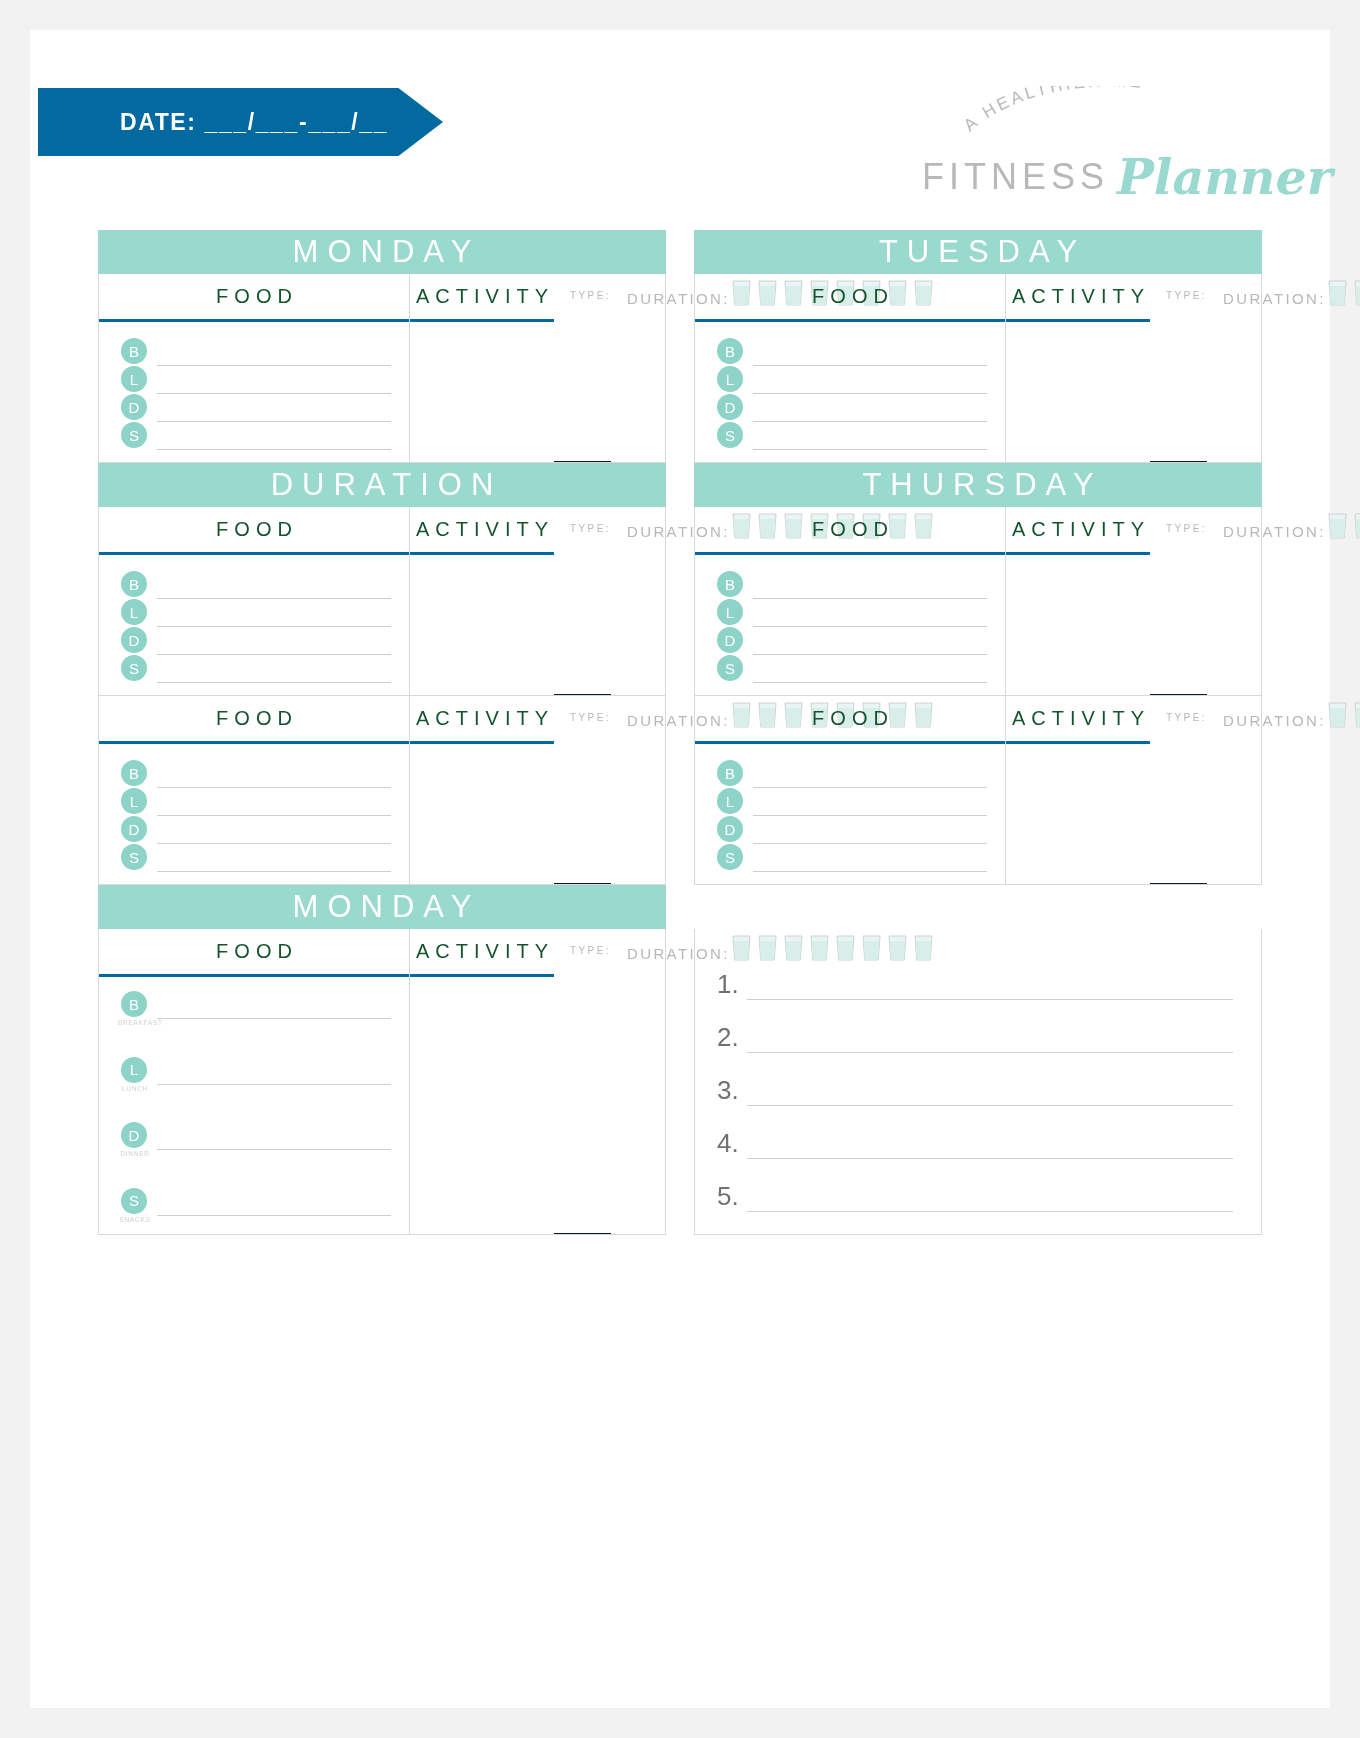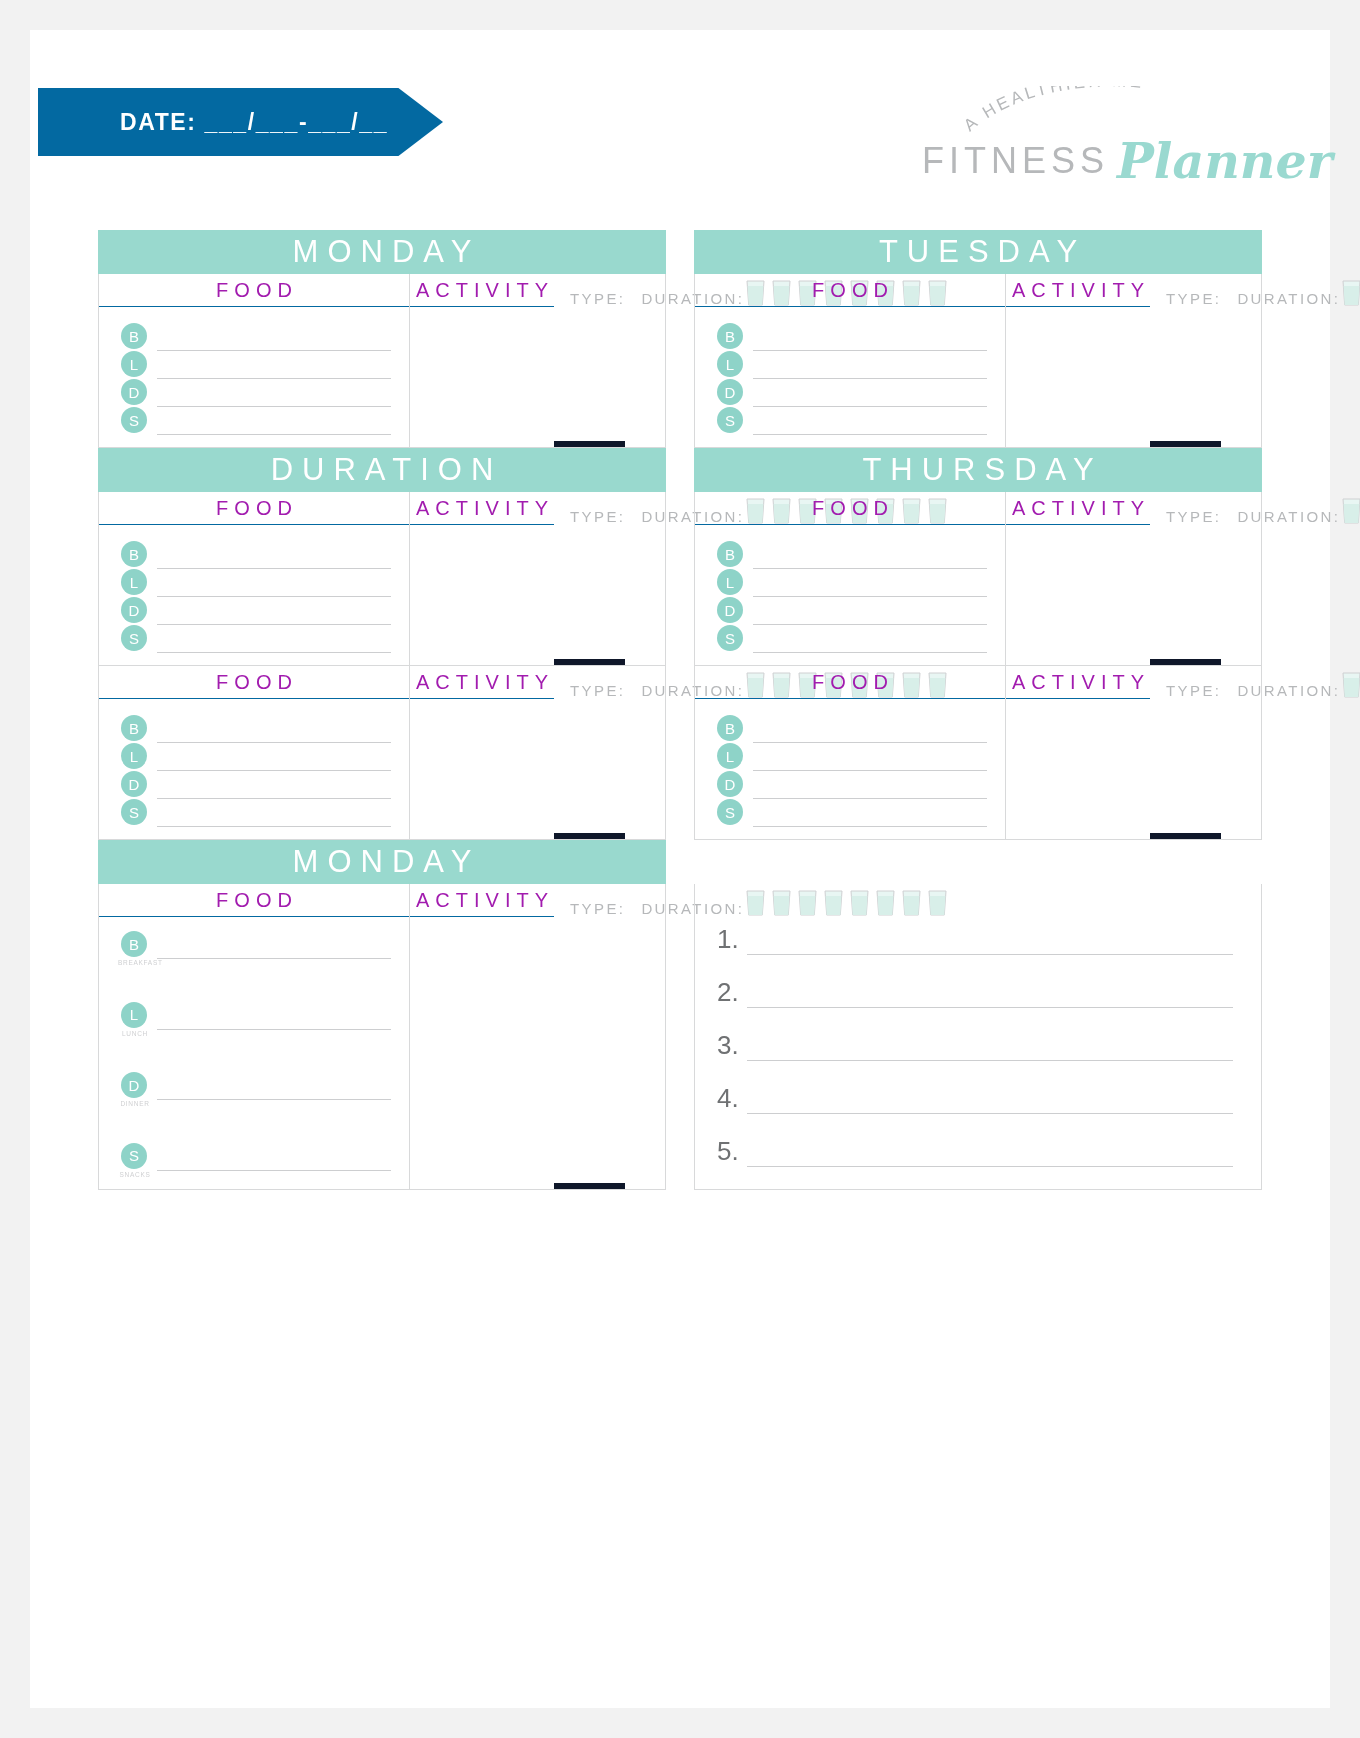--- a/index.html
+++ b/index.html
@@ -57,21 +57,21 @@
   #logo-arc { position: absolute; left: 0; top: 0; width: 330px; height: 62px; }
   #logo-arc text {
     fill: #b6b8ba;
     font-family: "Liberation Sans", sans-serif;
     font-size: 17px;
     letter-spacing: 3.2px;
     font-weight: normal;
   }
   #logo-line2 {
     position: absolute;
-    left: 0; top: 46px;
+    left: 0; top: 62px;
     width: 330px;
     text-align: right;
     white-space: nowrap;
   }
   #logo-fitness {
     color: #b6b8ba;
     font-size: 36px;
     letter-spacing: 5px;
     vertical-align: middle;
   }
@@ -127,28 +127,28 @@
   .col-activity {
     width: 256px;
     border: 1px solid #d8d9da;
     border-top: none;
     border-left: none;
     display: flex;
     flex-direction: row;
   }
 
   .col-title {
-    height: 33px;
+    height: 48px;
     display: flex;
     align-items: center;
     justify-content: center;
-    color: #a21caf;
+    color: #14532d;
     font-size: 20px;
     letter-spacing: 6px;
-    border-bottom: 1px solid #0369a1;
+    border-bottom: 3px solid #0369a1;
     text-indent: 6px;
   }
 
   .food-rows {
     flex: 1;
     padding: 16px 18px 12px 22px;
     display: flex;
     flex-direction: column;
     justify-content: space-around;
   }
@@ -184,24 +184,24 @@
     flex: 1;
     border-bottom: 1px solid #cdced0;
     height: 20px;
   }
 
   .sunday .food-rows { justify-content: space-between; padding-top: 14px; padding-bottom: 18px; }
 
   
   .act-type {
     flex: 1;
-    border-bottom: 6px solid #0f172a;
+    border-bottom: 1px solid #0f172a;
     padding: 16px 0 8px 16px;
     color: #b6b8ba;
-    font-size: 15px;
+    font-size: 10px;
     letter-spacing: 2.4px;
   }
   .act-duration {
     height: 58px;
     padding: 16px 0 0 16px;
     color: #b6b8ba;
     font-size: 15px;
     letter-spacing: 2.4px;
   }
   .water-row {

